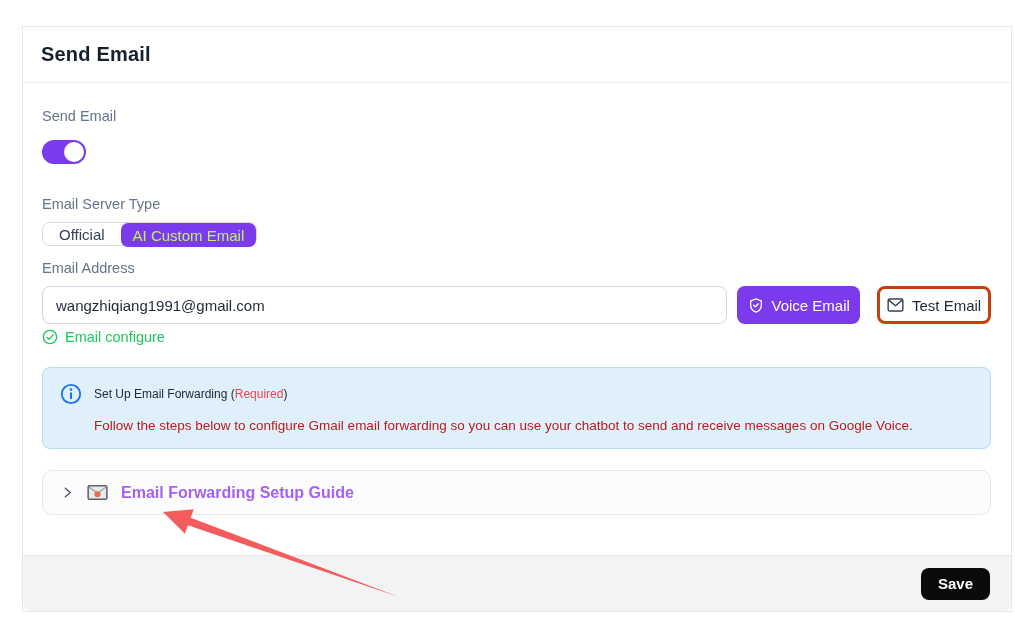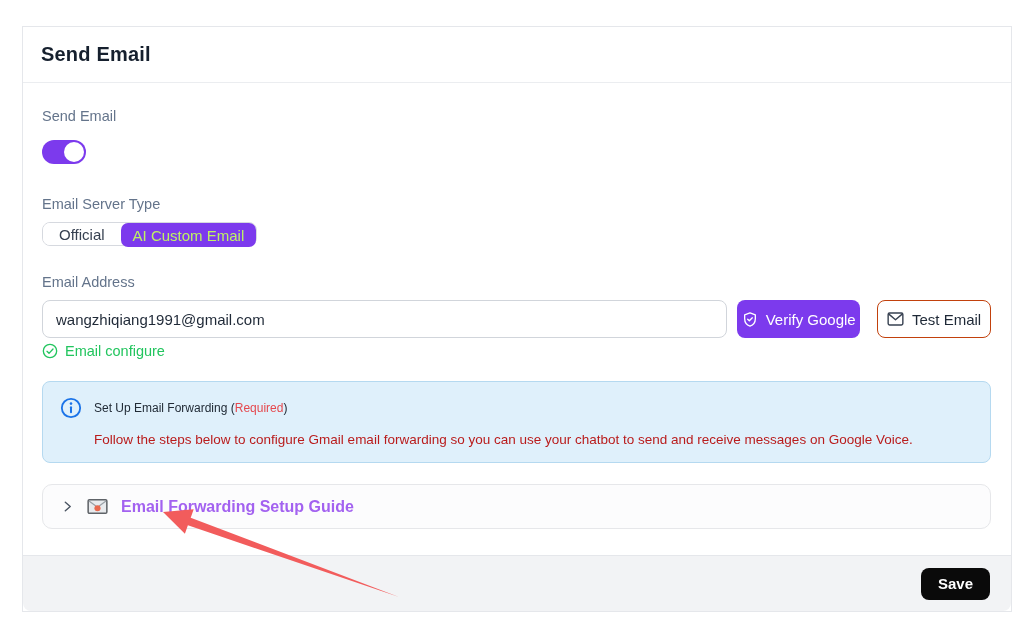--- a/index.html
+++ b/index.html
@@ -79,21 +79,21 @@
     background: #ffffff;
     border-radius: 7px;
     cursor: pointer;
   }
   .seg-option.selected {
     background: var(--accent);
     color: #bef264;
     padding: 12px 12px;
   }
   
-  .label-email { margin-top: 28px; }
+  .label-email { margin-top: 14px; }
   .email-row {
     margin-top: 9px;
     display: flex;
     align-items: center;
   }
   .email-input {
     width: 686px; height: 38px;
     border: 1px solid #d1d5db;
     border-radius: 8px;
     padding: 0 13px;
@@ -119,21 +119,21 @@
     margin-left: 10px;
     width: 123px;
     background: var(--accent);
     color: #ffffff;
   }
   .btn-test {
     margin-left: 17px;
     width: 114px;
     background: #ffffff;
     color: #1f2937;
-    border: 1px solid #c2410c;
+    border: 3px solid #c2410c;
     justify-content: center;
   }
   .verified-row {
     margin-top: 5px;
     display: flex;
     align-items: center;
     gap: 7px;
     color: var(--success);
     font-size: 14.5px;
   }
@@ -237,21 +237,21 @@
     <div class="field-label label-email">Email Address</div>
     <div class="email-row">
       <input class="email-input" type="text" value="wangzhiqiang1991@gmail.com" style="">
       <button class="btn btn-verify">
         <span class="icon">
           <svg width="16" height="17" viewBox="0 0 24 24" fill="none" stroke="#ffffff" stroke-width="2" stroke-linecap="round" stroke-linejoin="round">
             <path d="M12 2 L20 5 V11 C20 16.5 16.5 20.5 12 22 C7.5 20.5 4 16.5 4 11 V5 Z"></path>
             <polyline points="8.5,11.5 11,14 15.5,9.5"></polyline>
           </svg>
         </span>
-        <span>Verify Google</span>
+        <span>Voice Email</span>
       </button>
       <button class="btn btn-test">
         <span class="icon">
           <svg width="17" height="14" viewBox="0 0 24 20" fill="none" stroke="#374151" stroke-width="2" stroke-linecap="round" stroke-linejoin="round">
             <rect x="1.5" y="1.5" width="21" height="17" rx="2"></rect>
             <polyline points="2.5,3 12,11 21.5,3"></polyline>
           </svg>
         </span>
         <span>Test Email</span>
       </button>

